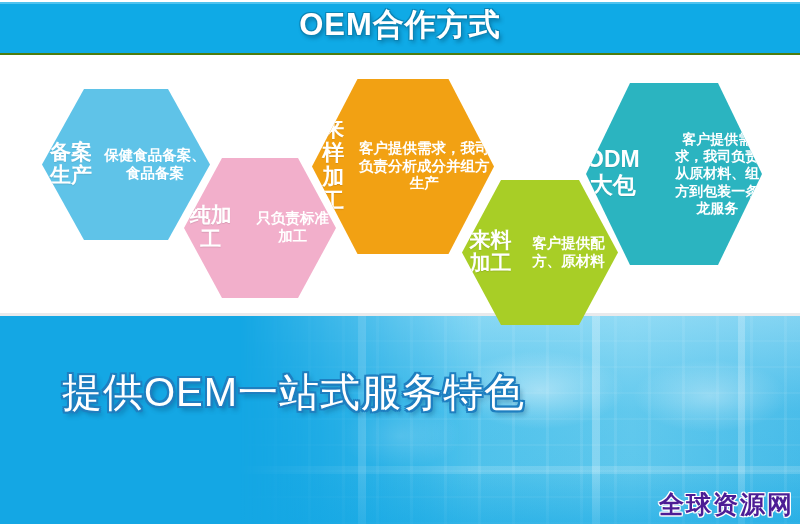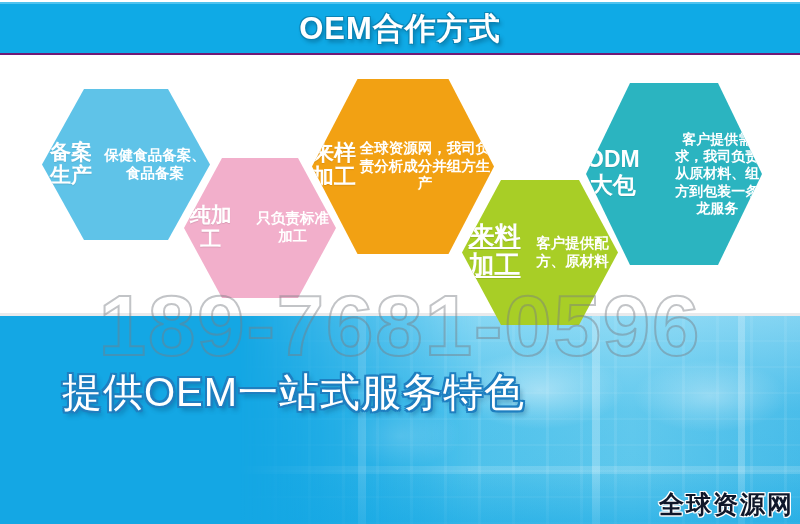--- a/index.html
+++ b/index.html
@@ -6,23 +6,23 @@
   body{
     width:800px;height:524px;overflow:hidden;background:#ffffff;
     font-family:"Liberation Sans","DejaVu Sans",sans-serif;
   }
   .poster{position:relative;width:800px;height:524px;overflow:hidden;background:#fff;}
 
   
   .header-bar{
     position:absolute;left:0;top:2px;width:800px;height:53px;
     background:#0FAAE6;
-    border-top:2px solid #4fc3ef;border-bottom:2px solid #701a75;
+    border-top:2px solid #4fc3ef;border-bottom:2px solid #4d7c0f;
     box-sizing:border-box;
-    display:flex;align-items:center;justify-content:center;
+    display:flex;align-items:flex-start;justify-content:center;
   }
   .header-title{
     font-size:31px;font-weight:bold;color:#ffffff;letter-spacing:1px;
     text-shadow:
        0 0 1px #0b7fae,
        1px 1px 0 #0d86b6,
       -1px 1px 0 #0d86b6,
        1px -1px 0 #0d86b6,
       -1px -1px 0 #0d86b6,
        2px 3px 4px rgba(0,60,90,.45);
@@ -62,21 +62,21 @@
 
   #hex-2{left:184px;top:103px;width:152px;height:140px;background:#F2AFCB;}
   #hex-2 .t{font-size:21px;}
   #hex-2 .b{font-size:14.5px;}
 
   #hex-3{left:312px;top:24px; width:182px;height:175px;background:#F2A113;}
   #hex-3 .t{font-size:22px;}
   #hex-3 .b{font-size:14.5px;}
 
   #hex-4{left:462px;top:125px;width:156px;height:145px;background:#A8CE26;}
-  #hex-4 .t{font-size:26px;text-decoration:underline;}
+  #hex-4 .t{font-size:21px;}
   #hex-4 .b{font-size:14.5px;}
 
   #hex-5{left:586px;top:28px; width:176px;height:182px;background:#2BB4C0;}
   #hex-5 .t{font-size:23px;}
   #hex-5 .b{font-size:14px;margin-left:33px;}
 
   
   .bottom{
     position:absolute;left:0;top:313px;width:800px;height:211px;overflow:hidden;
     background:#14A7E4;
@@ -115,21 +115,21 @@
     position:absolute;left:62px;top:49px;z-index:25;
     font-size:40px;font-weight:normal;color:#ffffff;letter-spacing:1px;white-space:nowrap;
     text-shadow:
        2px 0 0 #1f7fc0, -2px 0 0 #1f7fc0, 0 2px 0 #1f7fc0, 0 -2px 0 #1f7fc0,
        2px 2px 0 #1f7fc0, -2px 2px 0 #1f7fc0, 2px -2px 0 #1f7fc0, -2px -2px 0 #1f7fc0,
        3px 4px 5px rgba(0,55,95,.45);
   }
 
   .site-logo{
     position:absolute;right:6px;bottom:6px;z-index:40;
-    font-size:25px;font-weight:bold;color:#0f172a;letter-spacing:2px;white-space:nowrap;
+    font-size:25px;font-weight:bold;color:#4c1d95;letter-spacing:2px;white-space:nowrap;
     text-shadow:
       1px 0 0 #fff, -1px 0 0 #fff, 0 1px 0 #fff, 0 -1px 0 #fff,
       1px 1px 0 #fff, -1px 1px 0 #fff, 1px -1px 0 #fff, -1px -1px 0 #fff;
   }
 </style>
 </head>
 <body>
 
 <div class="poster">
 
@@ -146,36 +146,35 @@
       <div class="b">保健食品备案、食品备案</div>
     </div>
 
     <div class="hex" id="hex-2" style="background: rgb(242, 175, 203); gap: 12px;">
       <div class="t">纯加工</div>
       <div class="b">只负责标准加工</div>
     </div>
 
     <div class="hex" id="hex-3" style="background: rgb(242, 161, 19);">
       <div class="t">来样加工</div>
-      <div class="b">全球资源网，我司负责分析成分并组方生产</div>
+      <div class="b">客户提供需求，我司负责分析成分并组方生产</div>
     </div>
 
     <div class="hex" id="hex-4" style="background: rgb(168, 206, 38);">
       <div class="t">来料加工</div>
       <div class="b">客户提供配方、原材料</div>
     </div>
 
     <div class="hex" id="hex-5" style="background: rgb(43, 180, 192);">
       <div class="t">ODM大包</div>
       <div class="b">客户提供需求，我司负责从原材料、组方到包装一条龙服务</div>
     </div>
 
   </div>
 
-  <div class="watermark">189-7681-0596</div>
 
   <div class="bottom">
     <div class="photo"></div>
     <div class="photo-bottomglow"></div>
     <div class="bottom-title">提供OEM一站式服务特色</div>
     <div class="site-logo">全球资源网</div>
   </div>
 
 </div>
 

